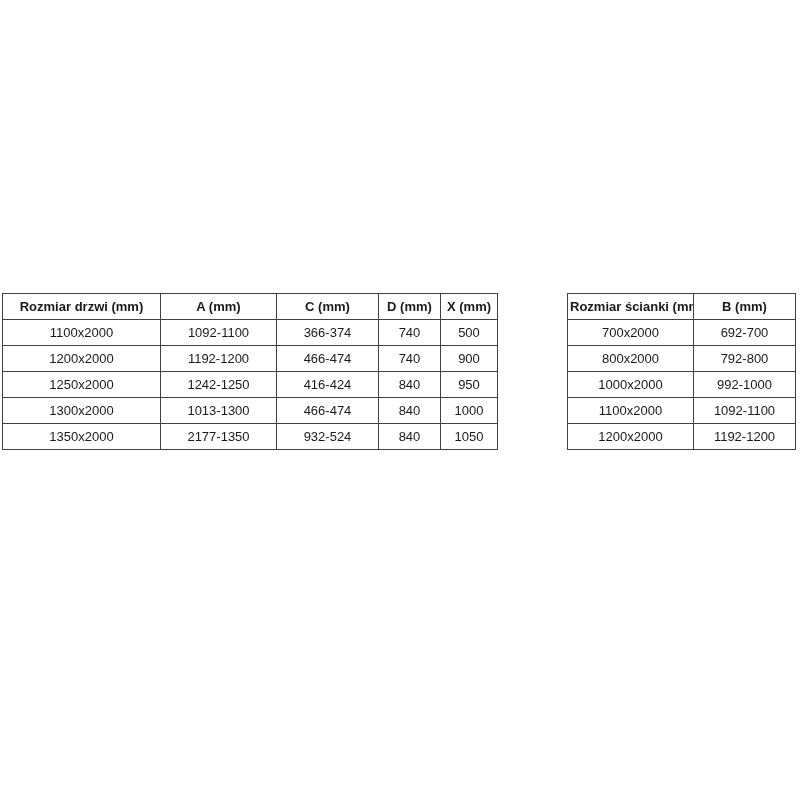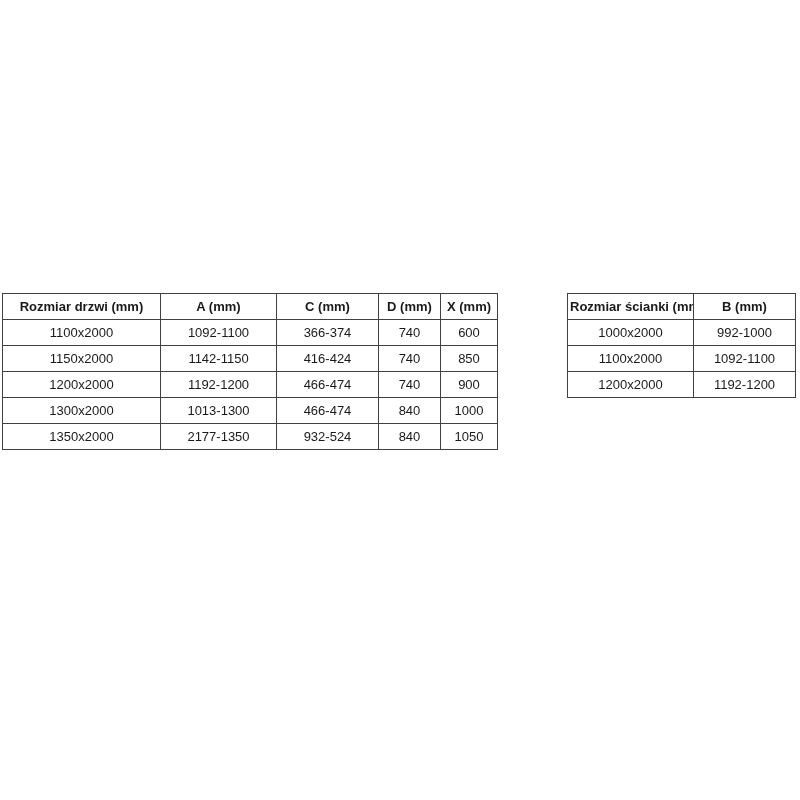--- a/index.html
+++ b/index.html
@@ -70,35 +70,35 @@
           <th>D (mm)</th>
           <th>X (mm)</th>
         </tr>
     </thead>
     <tbody>
         <tr>
           <td>1100x2000</td>
           <td>1092-1100</td>
           <td>366-374</td>
           <td>740</td>
-          <td>600</td>
-        </tr>
-        <tr>
-          <td>1150x2000</td>
-          <td>1142-1150</td>
-          <td>416-424</td>
-          <td>740</td>
-          <td>850</td>
+          <td>500</td>
         </tr>
         <tr>
           <td>1200x2000</td>
           <td>1192-1200</td>
           <td>466-474</td>
           <td>740</td>
           <td>900</td>
+        </tr>
+        <tr>
+          <td>1250x2000</td>
+          <td>1242-1250</td>
+          <td>416-424</td>
+          <td>840</td>
+          <td>950</td>
         </tr>
         <tr>
           <td>1300x2000</td>
           <td>1013-1300</td>
           <td>466-474</td>
           <td>840</td>
           <td>1000</td>
         </tr>
         <tr>
           <td>1350x2000</td>
@@ -116,20 +116,28 @@
       <col style="width:102px">
     </colgroup>
     <thead>
       <tr>
           <th>Rozmiar ścianki (mm)</th>
           <th>B (mm)</th>
         </tr>
     </thead>
     <tbody>
         <tr>
+          <td>700x2000</td>
+          <td>692-700</td>
+        </tr>
+        <tr>
+          <td>800x2000</td>
+          <td>792-800</td>
+        </tr>
+        <tr>
           <td>1000x2000</td>
           <td>992-1000</td>
         </tr>
         <tr>
           <td>1100x2000</td>
           <td>1092-1100</td>
         </tr>
         <tr>
           <td>1200x2000</td>
           <td>1192-1200</td>

